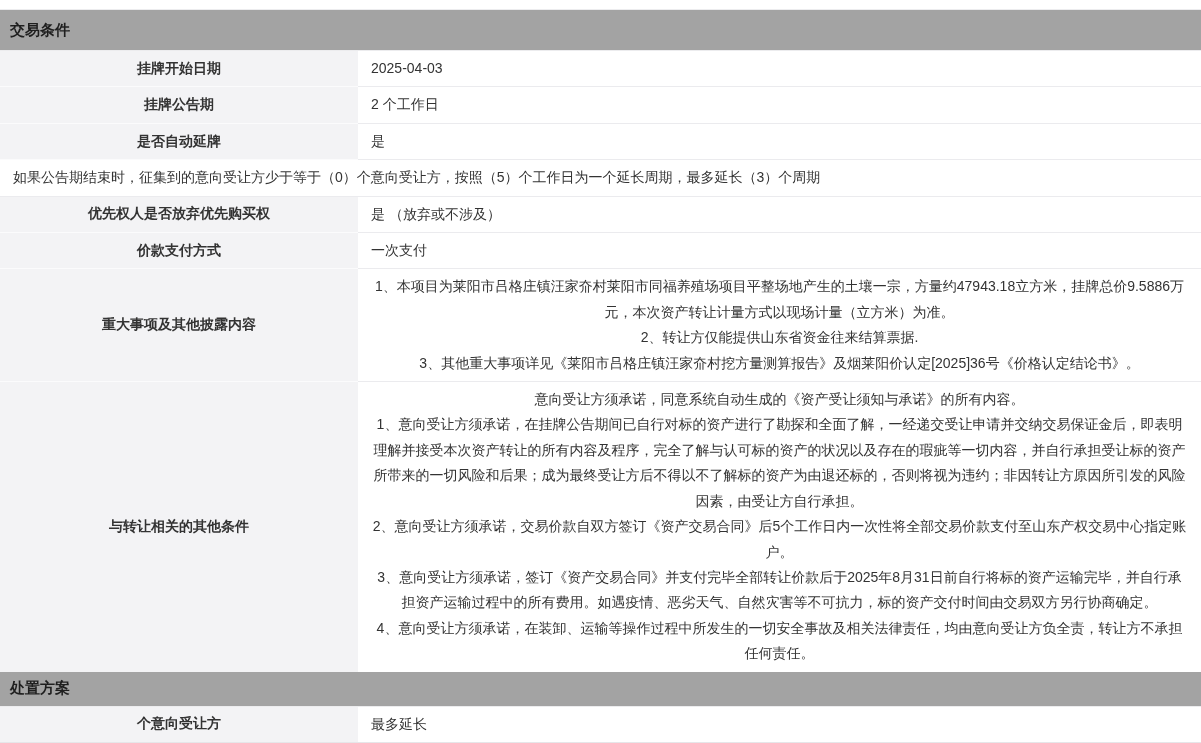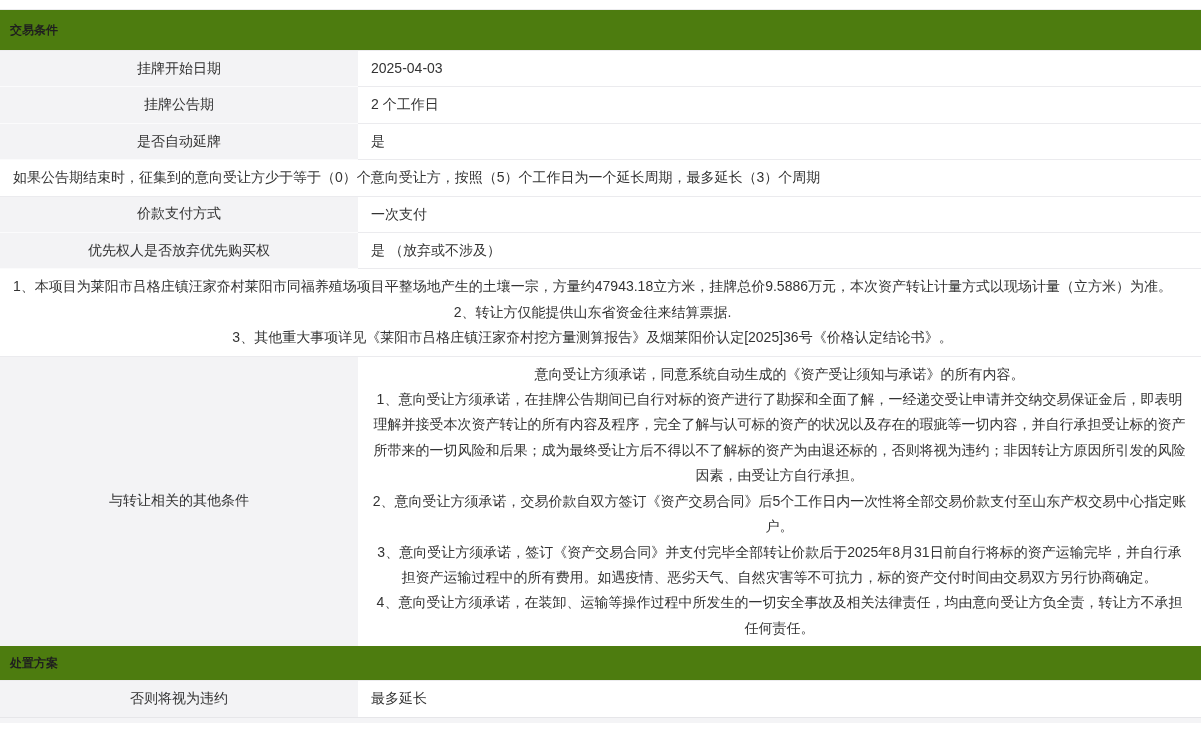--- a/index.html
+++ b/index.html
@@ -19,25 +19,25 @@
     margin-top: 9px;
     border-top: 1px solid #ececee;
     width: 1201px;
     box-sizing: border-box;
   }
   .sec-header {
     min-height: 35px;
     display: flex;
     align-items: center;
     padding-left: 10px;
-    background: #4d7c0f;
+    background: #a3a3a3;
     border-top: 1px solid #e6e6e9;
     border-bottom: 1px solid #ececee;
     font-weight: bold;
-    font-size: 12px;
+    font-size: 15px;
     color: #1f1f1f;
     box-sizing: border-box;
   }
   .sec-header.tall { min-height: 41px; }
   .sec-header:first-child { border-top: none; }
   .row {
     display: flex;
     align-items: stretch;
     min-height: 35px;
   }
@@ -46,20 +46,21 @@
     width: 358px;
     background: #f3f3f5;
     display: flex;
     align-items: center;
     justify-content: center;
     text-align: center;
     padding: 6px 14px;
     box-sizing: border-box;
     border-bottom: 1px solid #fbfbfc;
     color: #333333;
+    font-weight: bold;
   }
   .value-cell {
     flex: 1 1 auto;
     background: #ffffff;
     display: flex;
     align-items: center;
     padding: 5px 13px;
     box-sizing: border-box;
     border-bottom: 1px solid #ebebee;
     line-height: 25.4px;
@@ -113,37 +114,40 @@
     </div>
 
     <div class="row">
       <div class="value-cell">
         <span class="value-text">如果公告期结束时，征集到的意向受让方少于等于（0）个意向受让方，按照（5）个工作日为一个延长周期，最多延长（3）个周期</span>
       </div>
     </div>
 
     <div class="row">
       <div class="label-cell">
+        <span class="label-text">优先权人是否放弃优先购买权</span>
+      </div>
+      <div class="value-cell">
+        <span class="value-text">是 （放弃或不涉及）</span>
+      </div>
+    </div>
+
+    <div class="row">
+      <div class="label-cell">
         <span class="label-text">价款支付方式</span>
       </div>
       <div class="value-cell">
         <span class="value-text">一次支付</span>
       </div>
     </div>
 
     <div class="row">
       <div class="label-cell">
-        <span class="label-text">优先权人是否放弃优先购买权</span>
+        <span class="label-text">重大事项及其他披露内容</span>
       </div>
-      <div class="value-cell">
-        <span class="value-text">是 （放弃或不涉及）</span>
-      </div>
-    </div>
-
-    <div class="row">
       <div class="value-cell">
         <span class="value-text">1、本项目为莱阳市吕格庄镇汪家夼村莱阳市同福养殖场项目平整场地产生的土壤一宗，方量约47943.18立方米，挂牌总价9.5886万元，本次资产转让计量方式以现场计量（立方米）为准。
 2、转让方仅能提供山东省资金往来结算票据.
 3、其他重大事项详见《莱阳市吕格庄镇汪家夼村挖方量测算报告》及烟莱阳价认定[2025]36号《价格认定结论书》。</span>
       </div>
     </div>
 
     <div class="row">
       <div class="label-cell">
         <span class="label-text">与转让相关的其他条件</span>
@@ -158,21 +162,21 @@
     </div>
   </div>
 
   <div class="section">
     <div class="sec-header">
       <span class="header-text">处置方案</span>
     </div>
 
     <div class="row">
       <div class="label-cell">
-        <span class="label-text">否则将视为违约</span>
+        <span class="label-text">个意向受让方</span>
       </div>
       <div class="value-cell">
         <span class="value-text">最多延长</span>
       </div>
     </div>
   </div>
 
   <div class="bottom-stub"></div>
 
 </div>

